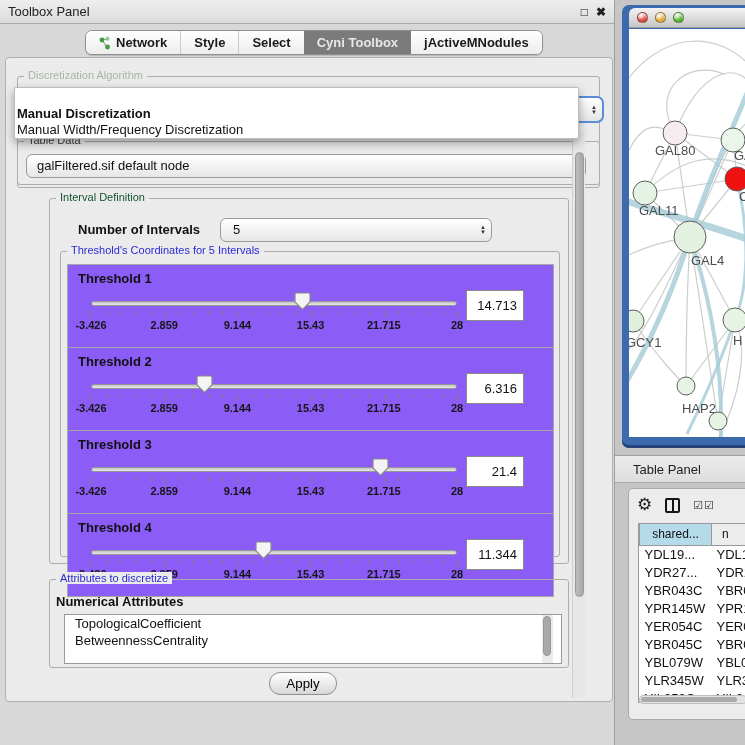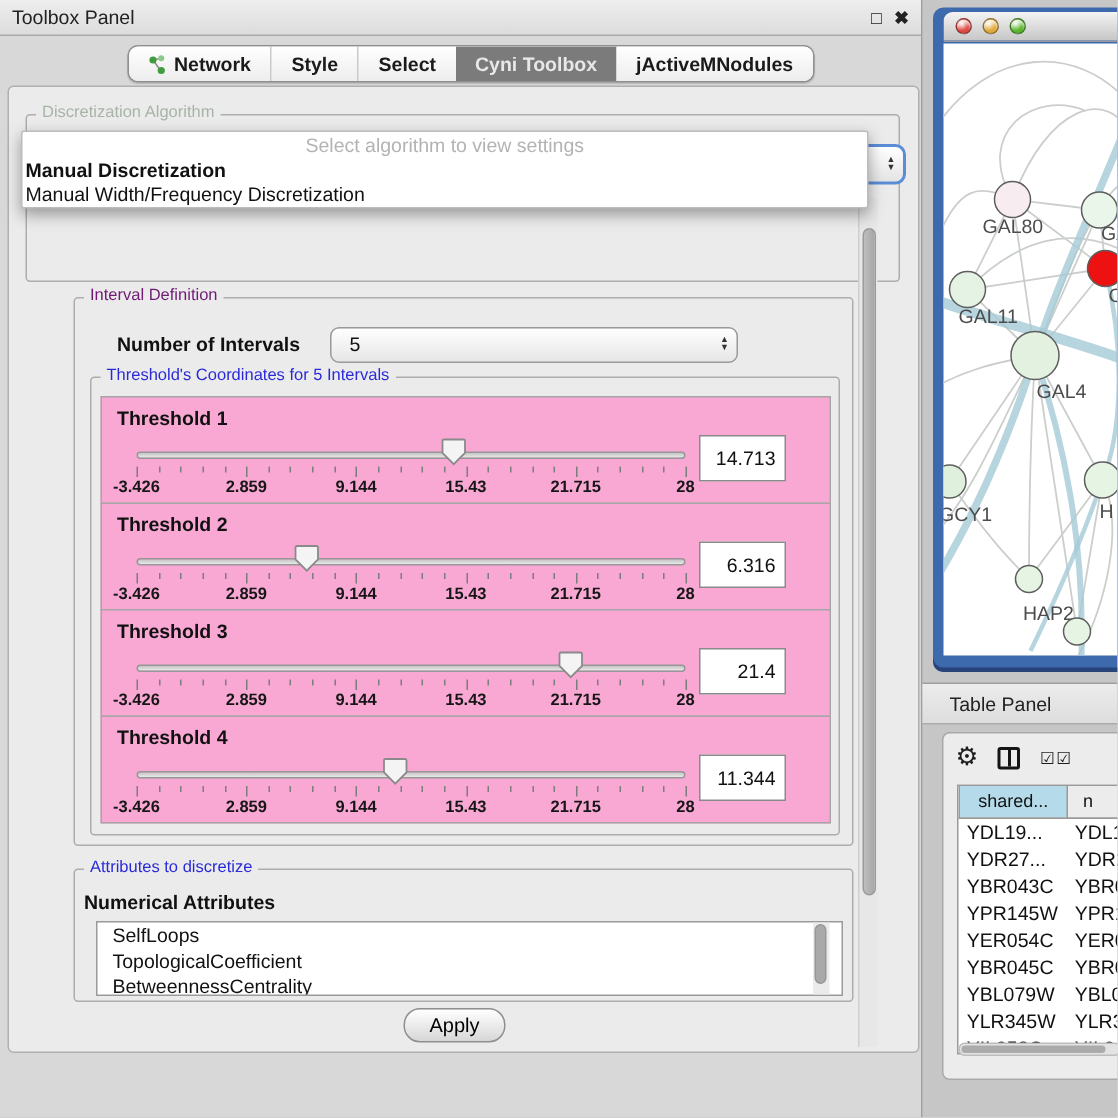--- a/index.html
+++ b/index.html
@@ -26,21 +26,21 @@
   .tab.selected { background:#7b7b7b; color:#e8e8e8; border-left:none; }
   #top-tabs { left:85px; top:30px; }
   #bottom-tabs { left:139px; top:704px; }
 
   #main-panel { position:absolute; left:5px; top:57px; width:608px; height:645px;
                 background:#ebebeb; border:1px solid #b0b0b0; border-radius:4px; }
 
   .groupbox { position:absolute; border:1px solid #adadad; border-radius:3px; }
   .grouptitle { position:absolute; top:-8px; left:6px; background:#ebebeb; padding:0 4px;
                 font-size:11px; white-space:nowrap; }
-  .gt-green { color:#701a75;text-align:right; }
+  .gt-green { color:#14532d;text-align:right; }
   .gt-blue  { color:#2a2ad8; }
   .gt-gray  { color:#3a3a3a; }
   .gt-faded { color:#a8b4a8; }
 
   
   #algo-group { left:11px; top:18px; width:583px; height:112px; }
   #algo-combo-fragment { position:absolute; left:560px; top:38px; width:38px; height:27px;
                          border:2px solid #5b8dd6; border-radius:7px;
                          background:linear-gradient(#ffffff,#e4e4e4); z-index:5; }
   .stepper { position:absolute; right:5px; top:50%; transform:translateY(-50%);
@@ -72,22 +72,22 @@
 
   #interval-group { left:43px; top:140px; width:520px; height:366px; }
   #noi-label { position:absolute; left:28px; top:23px; font-weight:bold; }
   #noi-combo { position:absolute; left:170px; top:19px; width:272px; height:24px;
                border:1px solid #9a9a9a; border-radius:6px;
                background:linear-gradient(#ffffff,#e6e6e6); line-height:22px; padding-left:12px; }
 
   #thresholds-group { position:absolute; left:10px; top:52px; width:500px; height:306px;
                       border:1px solid #adadad; border-radius:3px; }
   #threshold-stack { position:absolute; left:6px; top:13px; width:487px; }
-  .threshold-row { position:relative; width:487px; height:72px; border:1px solid #a6a6a6;
-                   background:#f9a8d4; margin-top:-1px; }
+  .threshold-row { position:relative; width:487px; height:84px; border:1px solid #a6a6a6;
+                   background:#8b5cf6; margin-top:-1px; }
   .threshold-title { position:absolute; left:10px; top:6px; font-weight:bold; }
   .slider-zone { position:absolute; left:23px; top:0; width:366px; height:72px; }
   .slider-track { position:absolute; left:0; top:36px; width:100%; height:5px;
                   background:linear-gradient(#c4c4c4,#e9e9e9); border:1px solid #979797;
                   border-radius:3px; }
   .slider-thumb { position:absolute; top:27px; width:17px; height:19px; }
   .ruler { position:absolute; left:0; top:46px; width:100%; height:8px; }
   .tick { position:absolute; top:0; width:1px; background:#7d7d7d; }
   .tick.minor { height:4px; }
   .tick.major { height:7px; }
@@ -192,25 +192,34 @@
         <span class="grouptitle gt-faded">Discretization Algorithm</span>
       </div>
       <div id="algo-combo-fragment">
         <span class="stepper">
           <span>▲</span>
             <span>▼</span>
         </span>
       </div>
 
       <div id="algo-popup">
-        <div id="popup-hint">Select algorithm to view settings</div>
         <div class="popup-option" id="popup-option-0">Manual Discretization</div>
         <div class="popup-option" id="popup-option-1">Manual Width/Frequency Discretization</div>
       </div>
 
+      <div class="groupbox" id="tabledata-group">
+        <span class="grouptitle gt-gray">Table Data</span>
+        <div id="tabledata-combo">
+          <span>galFiltered.sif default node</span>
+          <span class="stepper">
+            <span>▲</span>
+              <span>▼</span>
+          </span>
+        </div>
+      </div>
 
       <div class="groupbox" id="interval-group">
         <span class="grouptitle gt-green">Interval Definition</span>
         <span id="noi-label">Number of Intervals</span>
         <div id="noi-combo">
           <span>5</span>
           <span class="stepper">
             <span>▲</span>
               <span>▼</span>
           </span>
@@ -395,21 +404,20 @@
                 <div class="value-box">11.344</div>
               </div>
             </div>
         </div>
       </div>
 
       <div class="groupbox" id="attributes-group">
         <span class="grouptitle gt-blue">Attributes to discretize</span>
         <span id="attr-heading">Numerical Attributes</span>
         <ul id="attr-list">
-            <li>SelfLoops</li>
             <li>TopologicalCoefficient</li>
             <li>BetweennessCentrality</li>
           </ul>
         <div id="attr-scrollbar">
           <div id="attr-scroll-thumb"></div>
         </div>
       </div>
 
       <button id="apply-button">Apply</button>
     </div>

